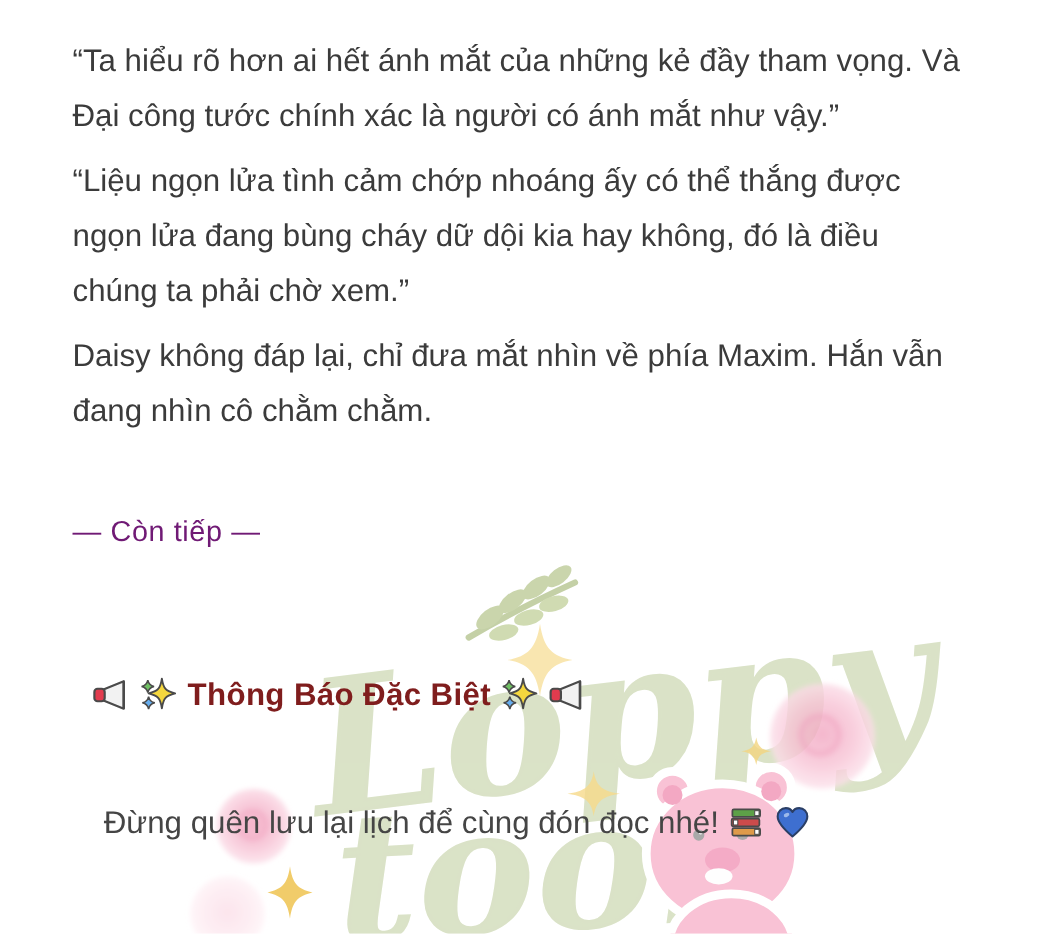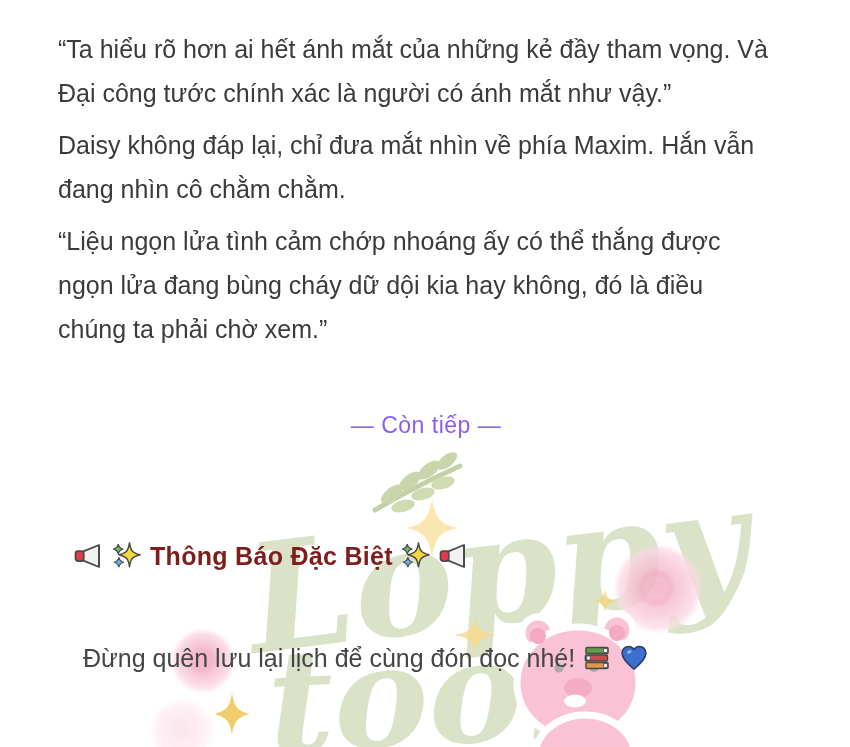--- a/index.html
+++ b/index.html
@@ -13,21 +13,21 @@
     font-family:"DejaVu Serif",serif;font-style:italic;font-weight:bold;
     paint-order:stroke;
   }
   
   .story{
     position:absolute;left:58px;top:3px;width:736px;z-index:2;
     color:#3b3b3b;font-size:25px;line-height:44px;margin-top:24px;
   }
   .para{margin:0 0 8px 0;white-space:nowrap;}
   .continued{
-    margin-top:52px;text-align:center;color:#8b5cf6;font-size:23px;
+    margin-top:52px;color:#701a75;font-size:23px;
     letter-spacing:.5px;
   }
   
   .announcement{position:absolute;left:0;top:0;width:850px;height:747px;z-index:2;
     color:#454545;font-size:25px;}
   .ann-line{position:absolute;display:flex;align-items:center;gap:8px;white-space:nowrap;}
   .ann-title-line{left:74px;top:541px;}
   .ann-title-text{font-weight:bold;color:#7f1d1d;letter-spacing:.3px;}
   .ann-schedule-line{left:76px;top:596px;}
   .ann-reminder-line{left:60px;top:643px;margin-left:23px;}
@@ -132,22 +132,22 @@
       <circle cx="594" cy="667" r="5" fill="#a9a9a9"></circle>
       <circle cx="560.5" cy="666" r="1.5" fill="#ffffff"></circle>
       <circle cx="595.5" cy="665" r="1.5" fill="#ffffff"></circle>
       <ellipse cx="578" cy="688" rx="14" ry="10" fill="#f4abc6"></ellipse>
       <ellipse cx="575" cy="701" rx="11" ry="6.5" fill="#fefefe"></ellipse>
     </g>
   </svg>
 
   <main class="story">
     <p class="para">“Ta hiểu rõ hơn ai hết ánh mắt của những kẻ đầy tham vọng. Và<br>Đại công tước chính xác là người có ánh mắt như vậy.”</p>
+    <p class="para">“Liệu ngọn lửa tình cảm chớp nhoáng ấy có thể thắng được<br>ngọn lửa đang bùng cháy dữ dội kia hay không, đó là điều<br>chúng ta phải chờ xem.”</p>
     <p class="para">Daisy không đáp lại, chỉ đưa mắt nhìn về phía Maxim. Hắn vẫn<br>đang nhìn cô chằm chằm.</p>
-    <p class="para">“Liệu ngọn lửa tình cảm chớp nhoáng ấy có thể thắng được<br>ngọn lửa đang bùng cháy dữ dội kia hay không, đó là điều<br>chúng ta phải chờ xem.”</p>
     <div class="continued">— Còn tiếp —</div>
   </main>
 
   <section class="announcement">
     <div class="ann-line ann-title-line">
       <svg class="emoji">
           <use href="#i-megaphone"></use>
         </svg>
       <svg class="emoji">
           <use href="#i-sparkles"></use>

